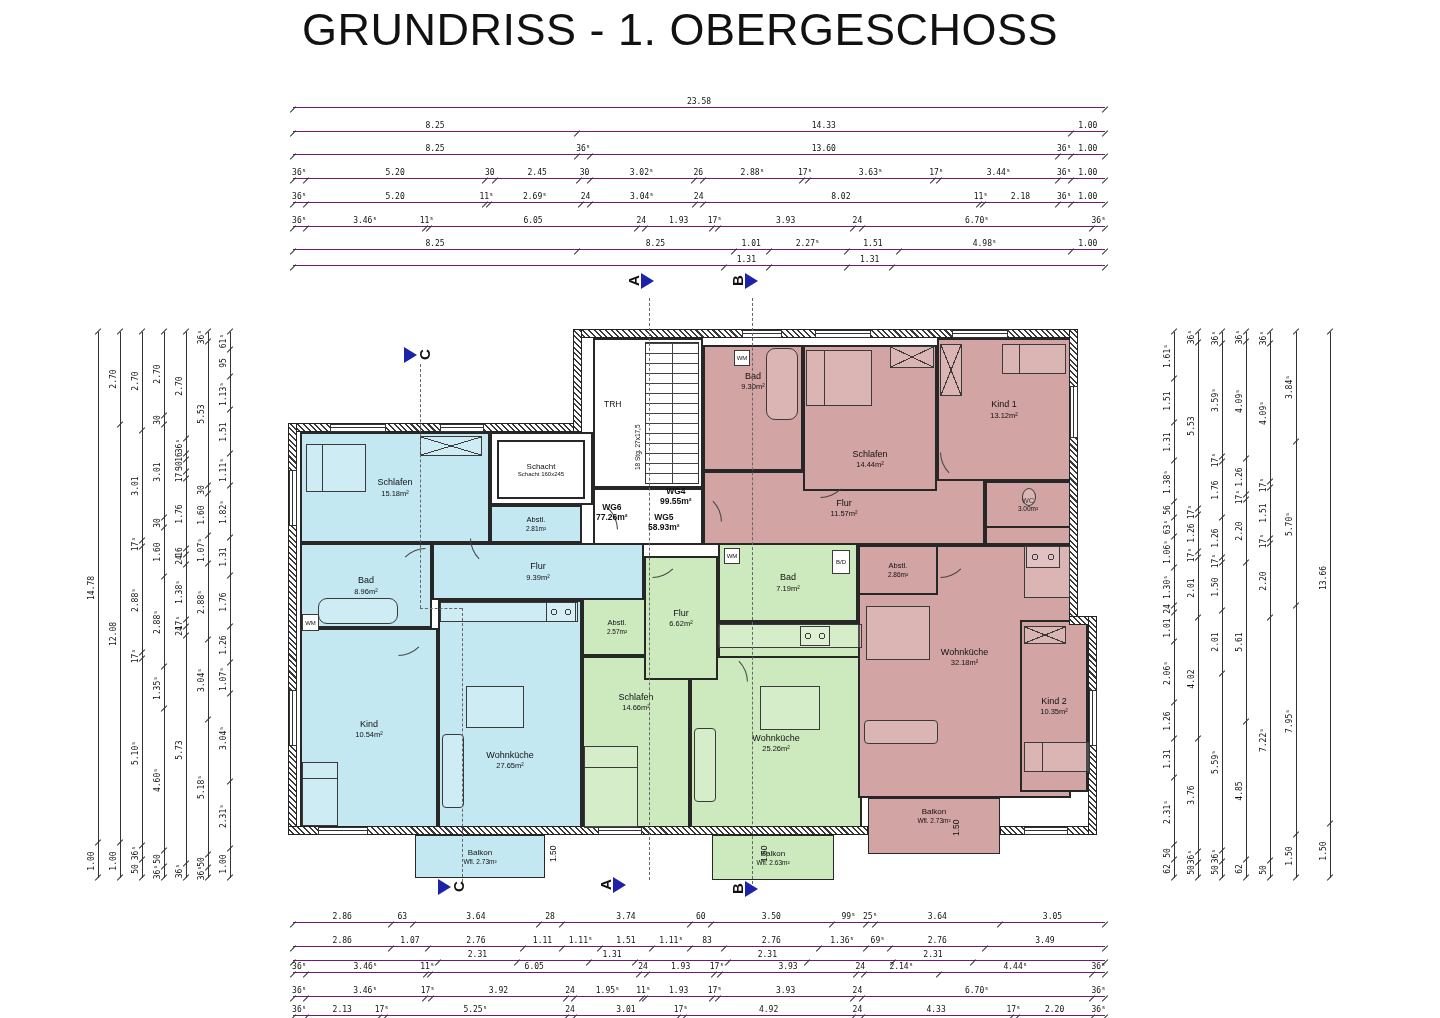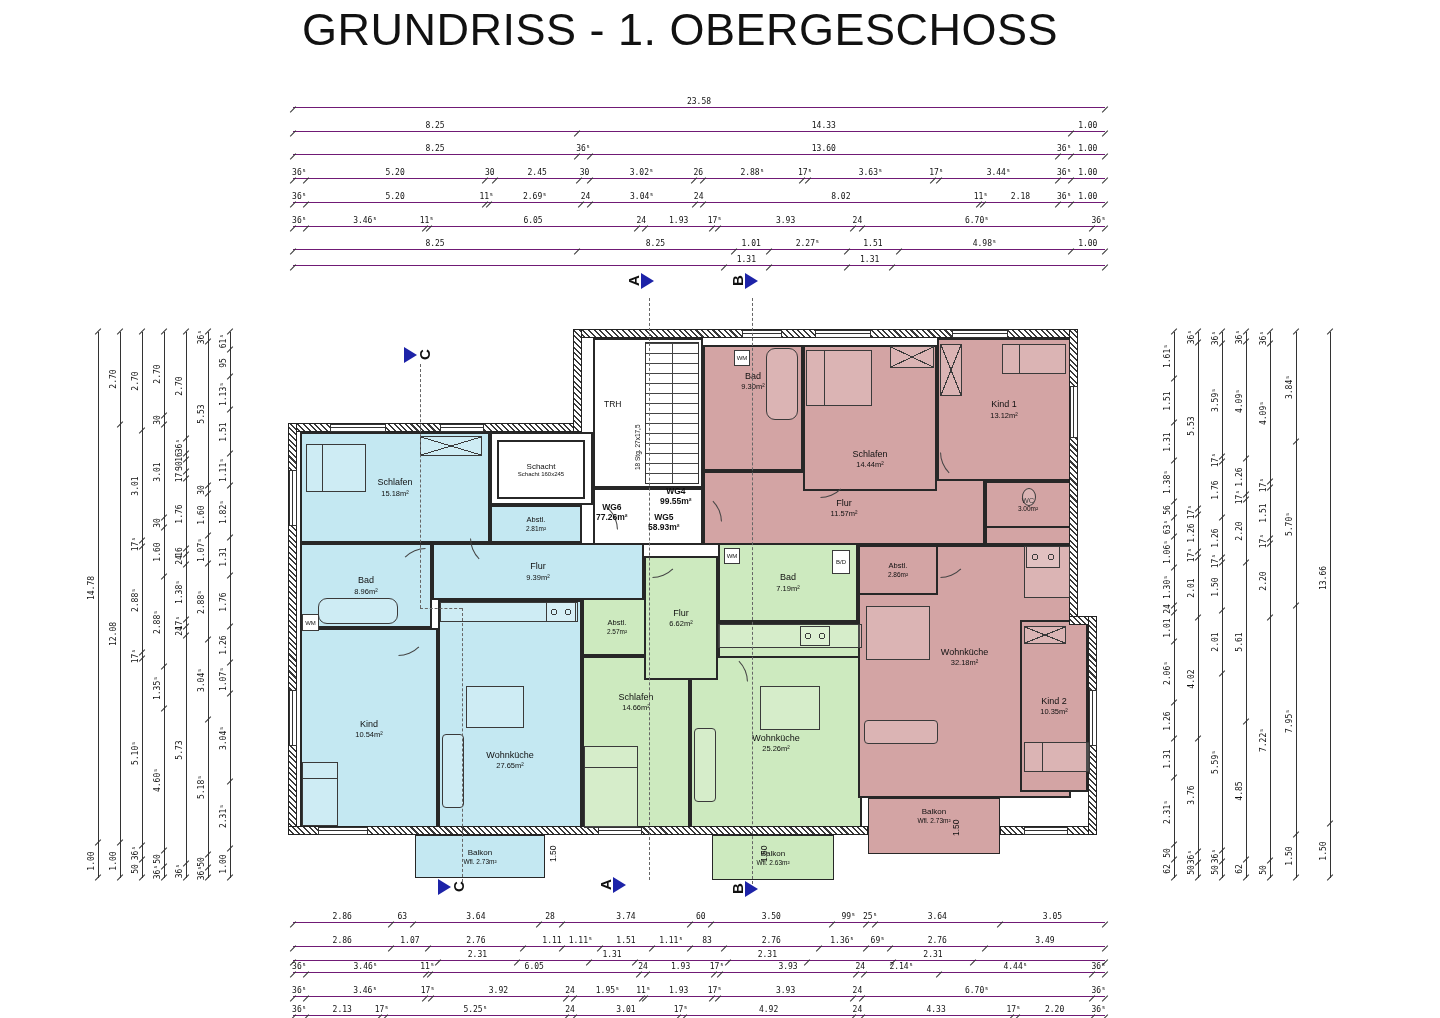--- a/index.html
+++ b/index.html
@@ -299,21 +299,21 @@
 <div class="dimrow" style="left:293px;top:934px;width:812px">
     <div class="seg" style="flex: 2.86 0 0px;">
       <span>2.86</span>
     </div>
     <div class="seg" style="flex: 1.07 0 0px;">
       <span>1.07</span>
     </div>
     <div class="seg" style="flex: 2.76 0 0px;">
       <span>2.76</span>
     </div>
-    <div class="seg" style="flex: 1.11 0 0px; justify-content: flex-end;">
+    <div class="seg" style="flex: 1.11 0 0px;">
       <span>1.11</span>
     </div>
     <div class="seg" style="flex: 1.115 0 0px;">
       <span>1.11⁵</span>
     </div>
     <div class="seg" style="flex: 1.51 0 0px;">
       <span>1.51</span>
     </div>
     <div class="seg" style="flex: 1.115 0 0px;">
       <span>1.11⁵</span>

